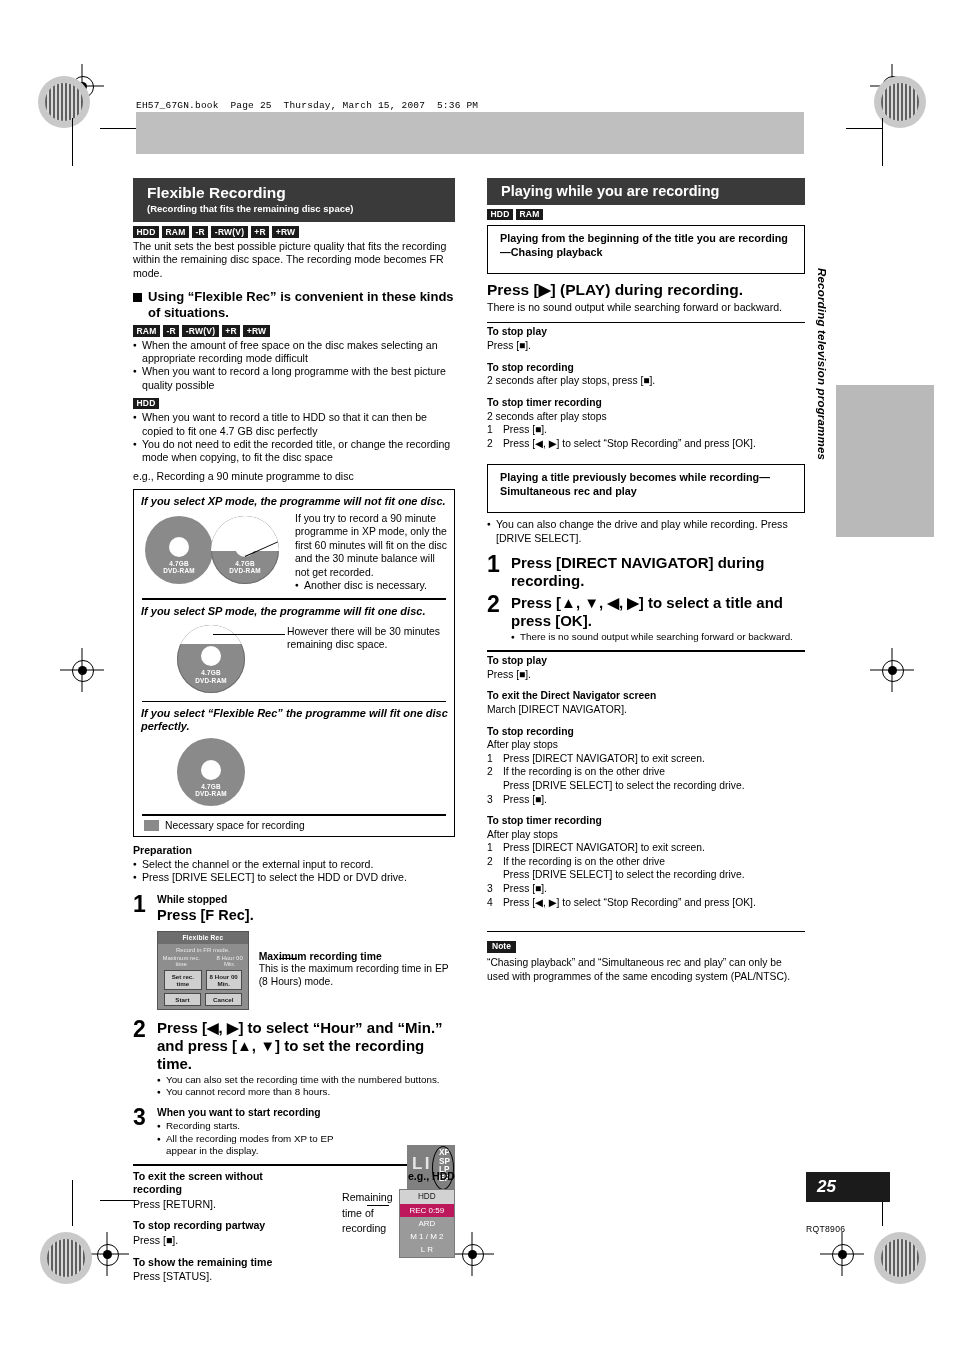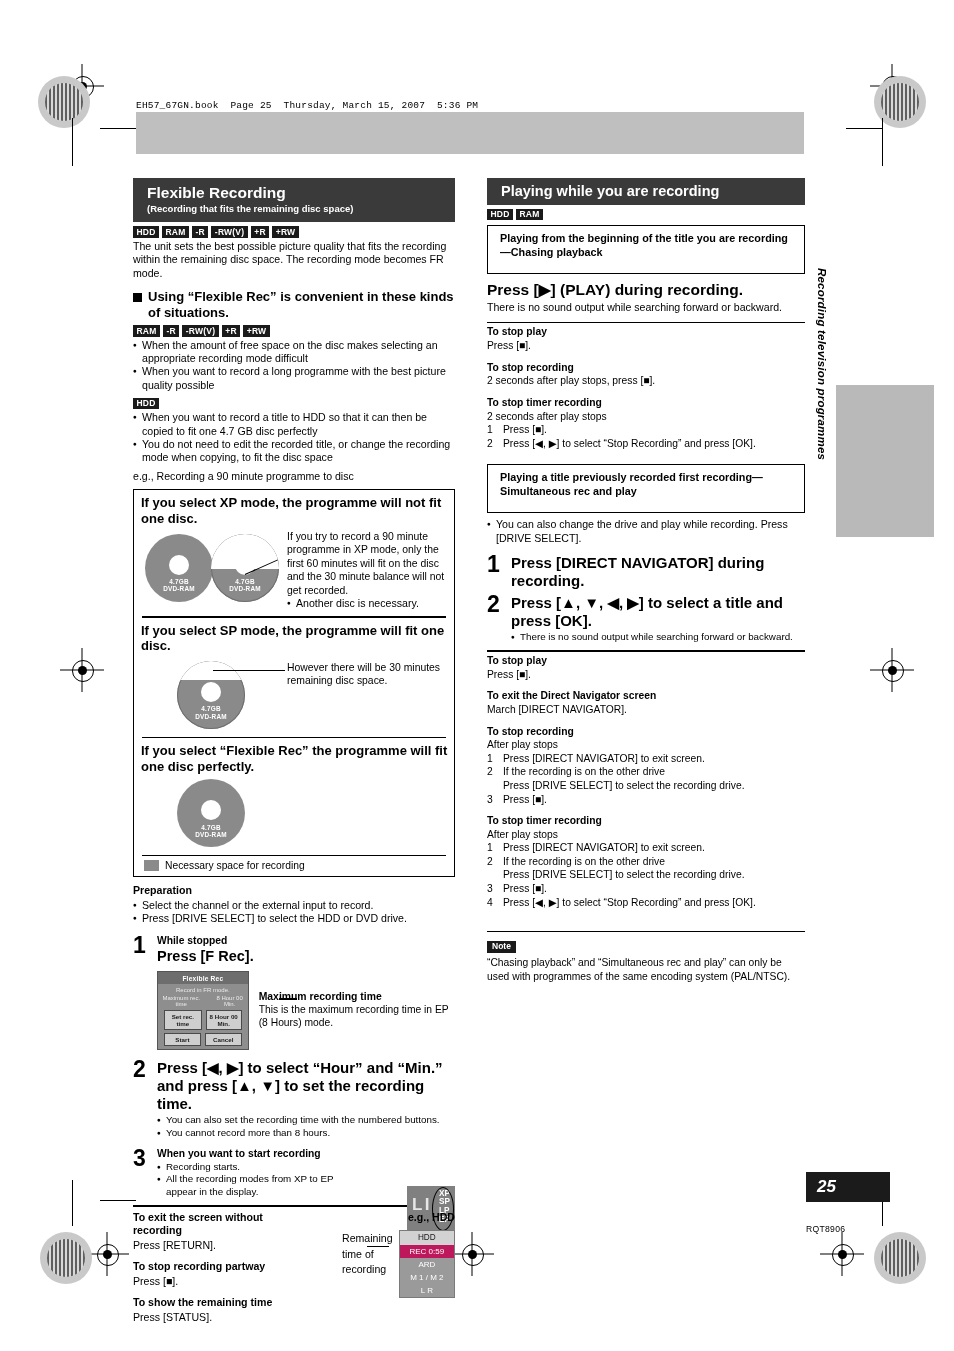--- a/index.html
+++ b/index.html
@@ -65,21 +65,21 @@
           display:flex; gap:6px; }
   .h-sq .sq { display:inline-block; width:9px; height:9px; background:#000; flex:0 0 auto; margin-top:4px; }
 
   ul.bl { list-style:none; margin:1px 0 0 0; padding:0; }
   ul.bl li { font-size:10.6px; line-height:1.26; padding-left:9px; position:relative; margin-bottom:0px; }
   ul.bl li::before { content:"\25CF"; position:absolute; left:0; top:0; font-size:6.5px; line-height:1.95; }
   ul.bl.tiny li { font-size:9.8px; line-height:1.25; }
 
   
   .illus { border:1.6px solid #000; margin-top:6px; padding:0; }
-  .illus .cap { font-size:13px; font-weight:bold; padding:5px 6px 3px 7px; line-height:1.2; }
+  .illus .cap { font-size:11px; font-weight:bold; padding:5px 6px 3px 7px; line-height:1.2;font-style:italic; }
   .illus .hr { height:1.2px; background:#000; margin:0 8px; }
   .illus .row { position:relative; padding:0 6px 6px 7px; }
 
   .disc { position:relative; border-radius:50%; background:#8a8a8a; }
   .disc .hole { position:absolute; left:50%; top:46%; transform:translate(-50%,-50%);
                 background:#fff; border-radius:50%; }
   .disc .lbl { position:absolute; left:0; right:0; bottom:13%; text-align:center;
                color:#fff; font-size:6.4px; font-weight:bold; line-height:1.15; letter-spacing:.2px; }
   .disc .white-top { position:absolute; left:0; top:0; width:100%; height:50%;
                      background:#fff; border-radius:100% 100% 0 0 / 200% 200% 0 0;
@@ -268,21 +268,21 @@
     <ul class="bl">
       <li>When you want to record a title to HDD so that it can then be copied to fit one 4.7 GB disc perfectly</li>
       <li>You do not need to edit the recorded title, or change the recording mode when copying, to fit the disc space</li>
     </ul>
 
     <div class="p" style="margin-top:5px;">e.g., Recording a 90 minute programme to disc</div>
 
     <div class="illus">
 
       <div class="cap">If you select XP mode, the programme will not fit one disc.</div>
-      <div class="row" style="display:flex;align-items:flex-start;">
+      <div class="row" style="display:flex;align-items:flex-start;gap:8px;">
         <div style="position:relative;width:144px;height:76px;flex:0 0 auto;">
           <div class="disc" style="position:absolute;left:4px;top:4px;width:68px;height:68px;">
             <div class="hole" style="width:20px;height:20px;"></div>
             <div class="lbl"><span>4.7GB</span><br><span>DVD-RAM</span></div>
           </div>
           <div class="disc ring" style="position:absolute;left:70px;top:4px;width:68px;height:68px;overflow:hidden;">
             <div class="white-top" style="height:52%;border-radius:0;background:#fff;"></div>
             <div class="hole" style="width:20px;height:20px;"></div>
             <div class="lbl"><span>4.7GB</span><br><span>DVD-RAM</span></div>
           </div>
@@ -470,21 +470,21 @@
             <span class="cont">Press [■].</span>
           </li>
         <li>
             <span class="n">2</span>
             <span class="cont">Press [◀, ▶] to select “Stop Recording” and press [OK].</span>
           </li>
       </ol>
     </div>
 
     <div class="rbox" style="margin-top:14px;">
-      <div class="ttl">Playing a title previously recorded first recording—Simultaneous rec and play</div>
+      <div class="ttl">Playing a title previously becomes while recording—Simultaneous rec and play</div>
     </div>
 
     <ul class="bl" style="margin-top:5px;">
       <li>You can also change the drive and play while recording. Press [DRIVE SELECT].</li>
     </ul>
 
     <div class="step big">
       <div class="num">1</div>
       <div class="body">
         <div class="cmd">Press [DIRECT NAVIGATOR] during recording.</div>

